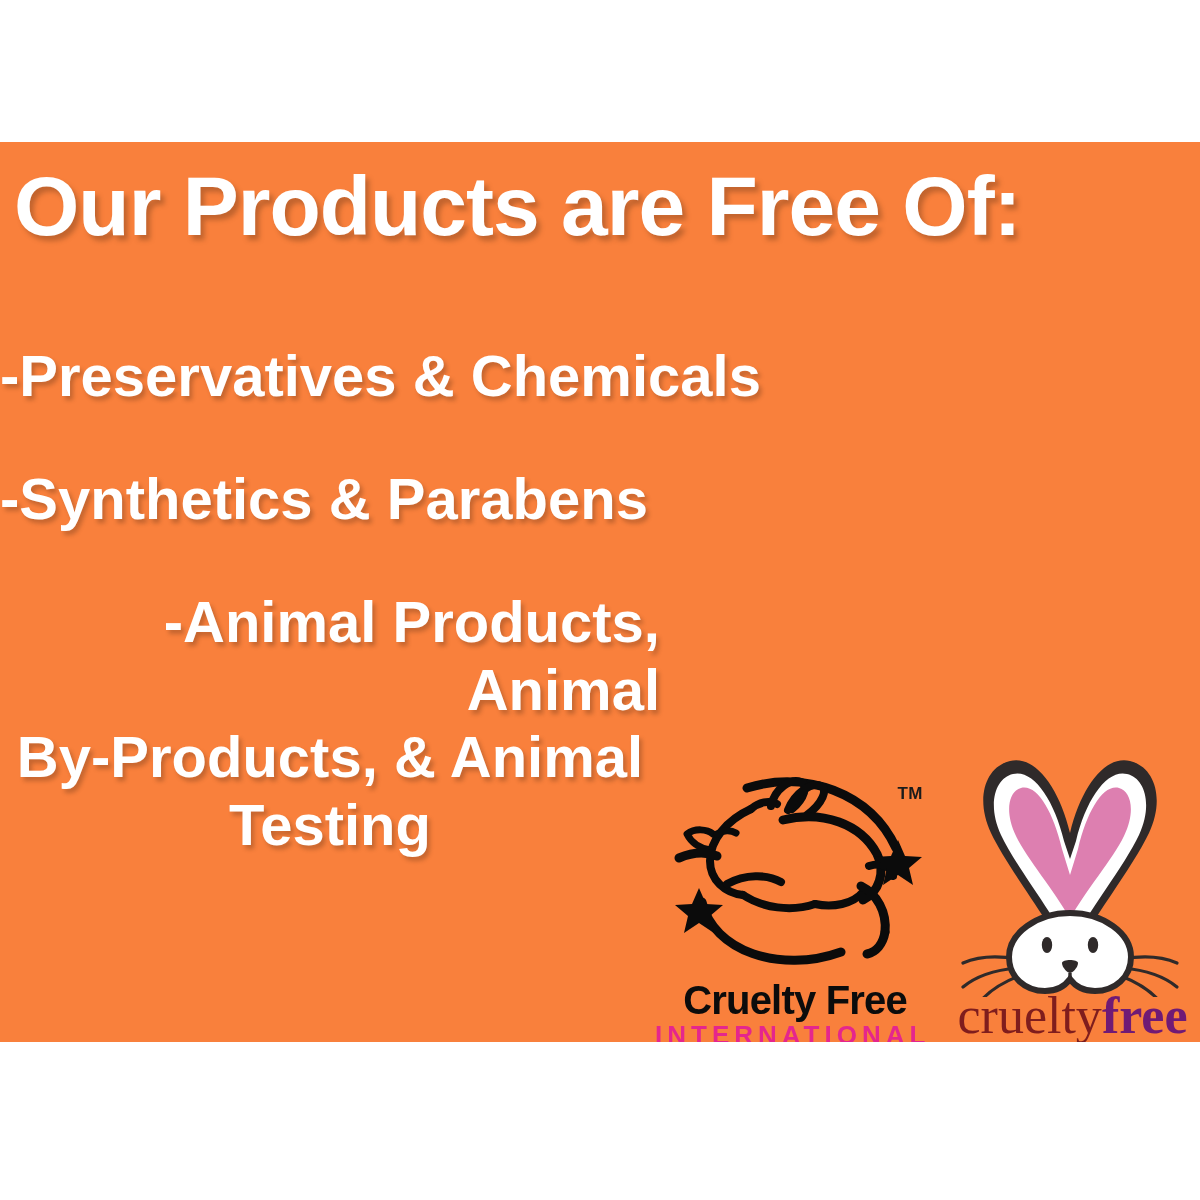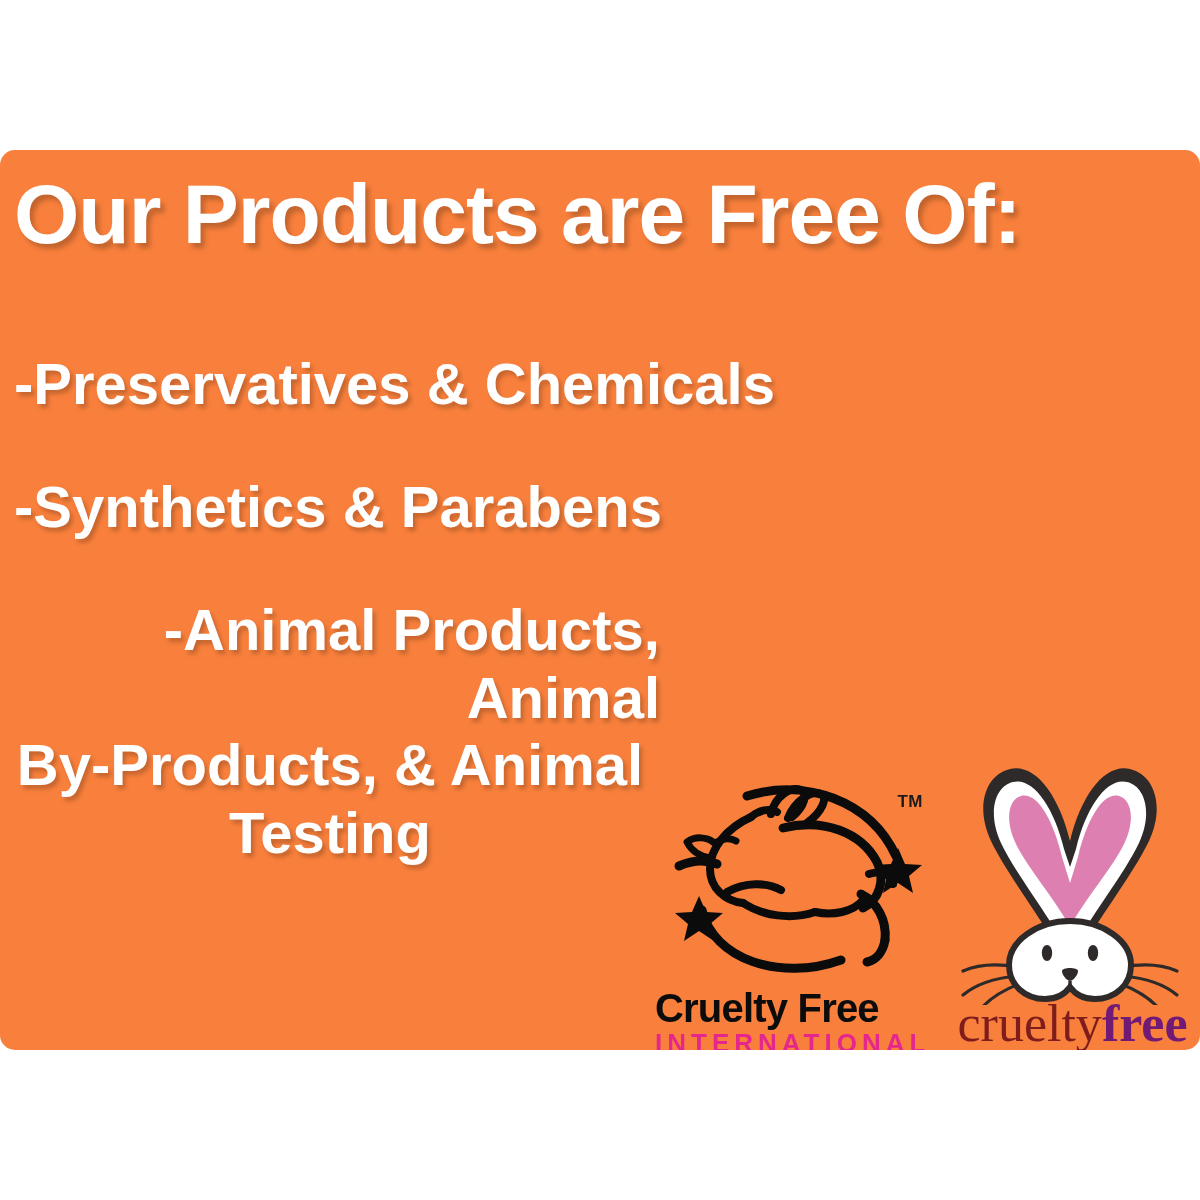--- a/index.html
+++ b/index.html
@@ -18,26 +18,25 @@
     position: relative;
     width: 1200px;
     height: 1200px;
     background: #ffffff;
   }
 
   
   #banner {
     position: absolute;
     left: 0;
-    top: 150px;
+    top: 142px;
     width: 1200px;
     height: 900px;
     background: #F9803C;
     overflow: hidden;
-    border-radius: 15px;
   }
 
   
   .headline {
     position: absolute;
     left: 14px;
     top: 22px;
     font-size: 84px;
     font-weight: bold;
     color: #ffffff;
@@ -54,21 +53,20 @@
     top: 200px;
     width: 700px;
   }
   .bullet {
     font-size: 58px;
     font-weight: bold;
     color: #ffffff;
     line-height: 1.17;
     text-shadow: 3px 4px 4px rgba(90, 45, 20, 0.33);
     margin-bottom: 55px;
-    padding-left: 14px;
     white-space: nowrap;
   }
   .bullet.multiline {
     white-space: normal;
     text-align: center;
     width: 660px;
     padding-left: 0;
     margin-bottom: 0;
   }
   .bullet.multiline .ln {
@@ -101,21 +99,21 @@
     font-size: 17px;
     font-weight: bold;
     color: #1b1b1b;
     letter-spacing: 0.5px;
   }
   .lb-wordmark {
     position: absolute;
     left: 0;
     top: 218px;
     width: 252px;
-    text-align: left;
+    text-align: right;
   }
   .lb-name {
     font-size: 40px;
     font-weight: bold;
     color: #0c0c0c;
     letter-spacing: -0.8px;
     line-height: 1.02;
   }
   .lb-sub {
     font-size: 26px;

